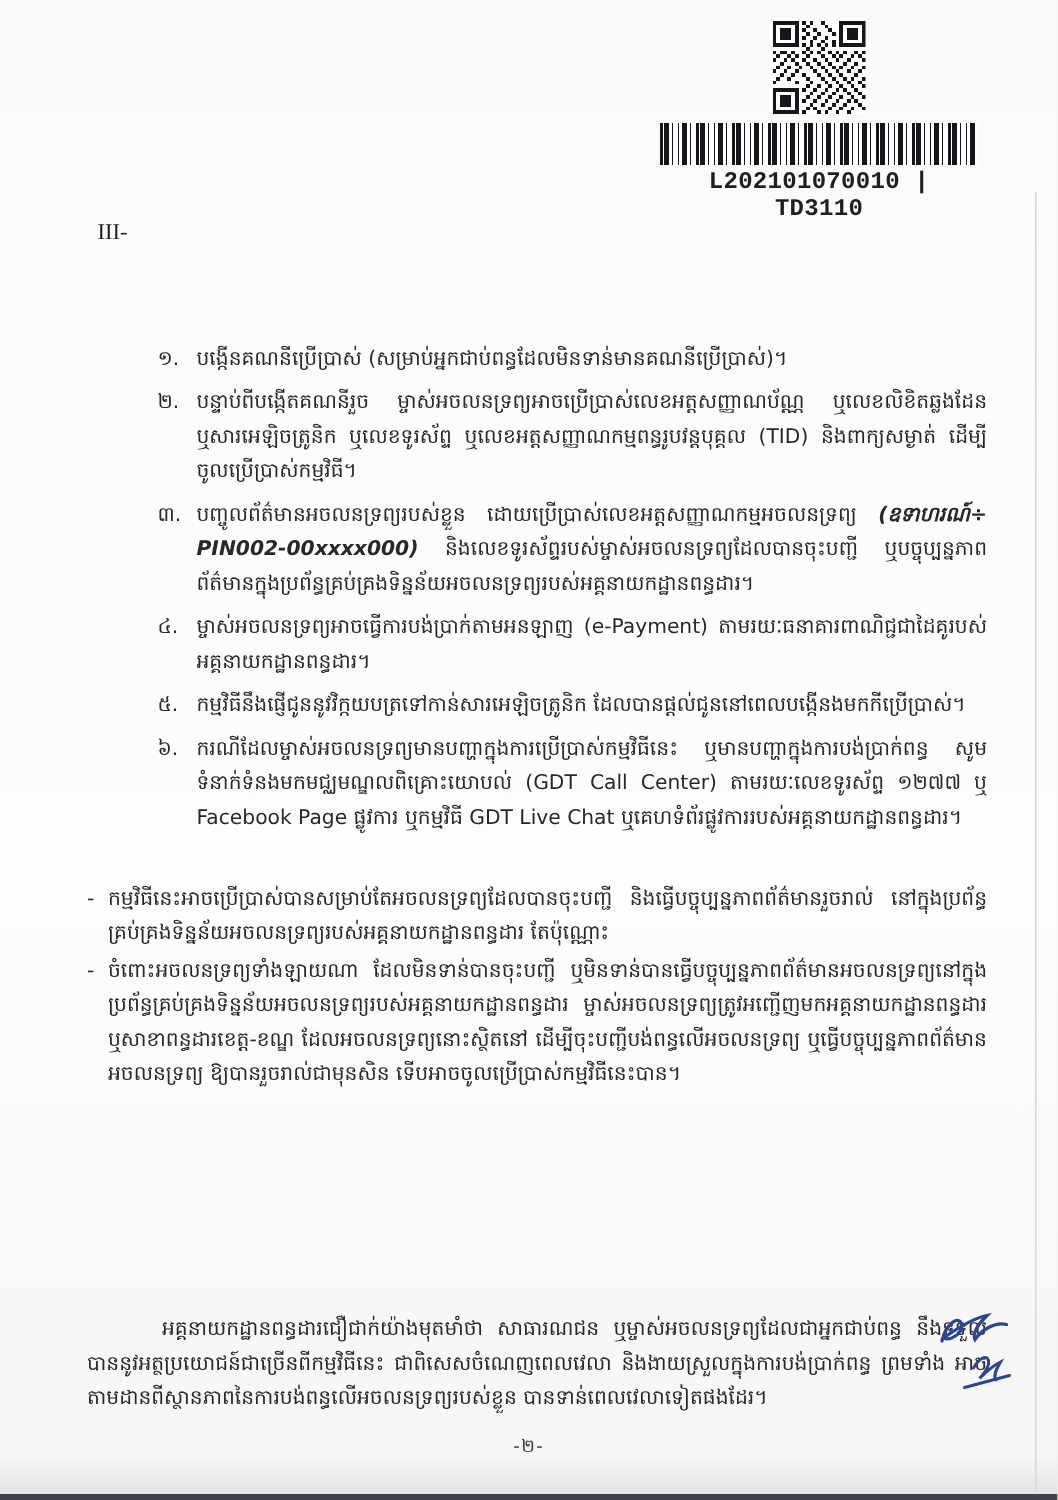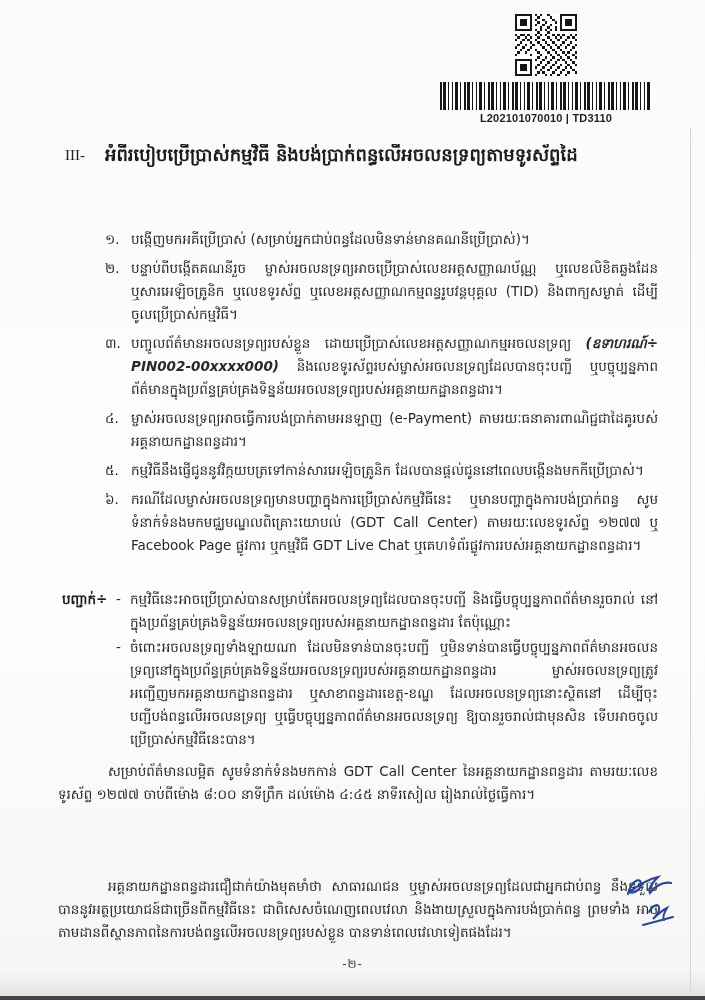--- a/index.html
+++ b/index.html
@@ -7,25 +7,25 @@
   .page{position:relative;width:705px;height:1000px;overflow:hidden;color:#262626;
         background:linear-gradient(180deg,#fafaf9 0%,#fdfdfc 60%,#f6f6f4 97%,#e2e2e0 100%);}
   .bottom-edge{position:absolute;left:0;bottom:0;width:705px;height:4px;background:#43434b;}
   .right-scanline{position:absolute;top:128px;bottom:6px;left:690px;width:1px;background:#d6d6d3;}
 
   
   .codes{position:absolute;left:440px;top:12px;width:212px;text-align:center;}
   .qr{width:62px;height:62px;margin:2px auto 6px auto;display:block;}
   .barcode{width:212px;height:28px;margin:0 auto;
     background:repeating-linear-gradient(90deg,#15151a 0 2px,#fff 2px 3px,#15151a 3px 6px,#fff 6px 8px,#15151a 8px 9px,#fff 9px 12px,#15151a 12px 13px,#fff 13px 15px,#15151a 15px 18px,#fff 18px 20px,#15151a 20px 21px,#fff 21px 24px);}
-  .code-label{margin-top:2px;font-family:Liberation Sans, sans-serif;font-size:11px;font-weight:700;color:#1e1e24;letter-spacing:.2px;}
+  .code-label{margin-top:2px;font-family:Liberation Mono, monospace;font-size:16px;font-weight:700;color:#1e1e24;letter-spacing:.2px;}
 
   
   .khm{font-size:13.5px;line-height:23px;text-align:justify;color:#28282c;}
-  .abs{position:absolute;left:58px;width:600px;overflow:hidden;}
+  .abs{position:absolute;left:58px;width:600px;overflow:hidden;flex-direction:column;}
 
   .heading-row{top:144px;display:flex;align-items:flex-start;max-height:30px;}
   .roman{font-family:"Liberation Serif",serif;font-size:15px;font-weight:400;width:47px;flex:0 0 47px;padding-left:7px;box-sizing:border-box;color:#1e1e22;}
   .doc-title{font-weight:700;font-size:18px;line-height:22px;color:#1d1d21;text-align:center;}
 
   .intro{top:186px;margin:0;padding-left:47px;box-sizing:border-box;max-height:26px;}
 
   .items{top:228px;list-style:none;margin:0;padding:0 0 0 47px;box-sizing:border-box;max-height:336px;}
   .items li{display:flex;margin-bottom:6px;overflow:hidden;}
   .items .num{flex:0 0 26px;width:26px;}
@@ -65,21 +65,21 @@
 
   <div class="abs heading-row khm">
     <span class="roman">III-</span>
     <span class="doc-title">អំពីរបៀបប្រើប្រាស់កម្មវិធី និងបង់ប្រាក់ពន្ធលើអចលនទ្រព្យតាមទូរស័ព្ទដៃ</span>
   </div>
 
 
   <ol class="abs items khm">
     <li class="li-1">
       <span class="num">១.</span>
-      <span class="txt">បង្កើញមកអគីប្រើប្រាស់ (សម្រាប់អ្នកជាប់ពន្ធដែលមិនទាន់មានគណនីប្រើប្រាស់)។</span>
+      <span class="txt">បង្កើនគណនីប្រើប្រាស់ (សម្រាប់អ្នកជាប់ពន្ធដែលមិនទាន់មានគណនីប្រើប្រាស់)។</span>
     </li>
     <li class="li-2">
       <span class="num">២.</span>
       <span class="txt">បន្ទាប់ពីបង្កើតគណនីរួច ម្ចាស់អចលនទ្រព្យអាចប្រើប្រាស់លេខអត្តសញ្ញាណប័ណ្ណ ឬលេខលិខិតឆ្លងដែន ឬសារអេឡិចត្រូនិក ឬលេខទូរស័ព្ទ ឬលេខអត្តសញ្ញាណកម្មពន្ធរូបវន្តបុគ្គល (TID) និងពាក្យសម្ងាត់ ដើម្បីចូលប្រើប្រាស់កម្មវិធី។</span>
     </li>
     <li class="li-3">
       <span class="num">៣.</span>
       <span class="txt"><span>បញ្ចូលព័ត៌មានអចលនទ្រព្យរបស់ខ្លួន ដោយប្រើប្រាស់លេខអត្តសញ្ញាណកម្មអចលនទ្រព្យ </span><span class="em-bi">(ឧទាហរណ៍÷ PIN002-00xxxx000)</span><span> និងលេខទូរស័ព្ទរបស់ម្ចាស់អចលនទ្រព្យដែលបានចុះបញ្ជី ឬបច្ចុប្បន្នភាពព័ត៌មានក្នុងប្រព័ន្ធគ្រប់គ្រងទិន្នន័យអចលនទ្រព្យរបស់អគ្គនាយកដ្ឋានពន្ធដារ។</span></span>
     </li>
     <li class="li-4">
@@ -90,34 +90,32 @@
       <span class="num">៥.</span>
       <span class="txt">កម្មវិធីនឹងផ្ញើជូននូវវិក្កយបត្រទៅកាន់សារអេឡិចត្រូនិក ដែលបានផ្តល់ជូននៅពេលបង្កើនងមកកីប្រើប្រាស់។</span>
     </li>
     <li class="li-6">
       <span class="num">៦.</span>
       <span class="txt">ករណីដែលម្ចាស់អចលនទ្រព្យមានបញ្ហាក្នុងការប្រើប្រាស់កម្មវិធីនេះ ឬមានបញ្ហាក្នុងការបង់ប្រាក់ពន្ធ សូមទំនាក់ទំនងមកមជ្ឈមណ្ឌលពិគ្រោះយោបល់ (GDT Call Center) តាមរយៈលេខទូរស័ព្ទ ១២៧៧ ឬ Facebook Page ផ្លូវការ ឬកម្មវិធី GDT Live Chat ឬគេហទំព័រផ្លូវការរបស់អគ្គនាយកដ្ឋានពន្ធដារ។</span>
     </li>
   </ol>
 
   <div class="abs note khm">
-    <span class="note-label">បញ្ជាក់÷</span>
     <div class="note-bullets">
       <div class="bullet bullet-1">
         <span class="dash">-</span>
         <span>កម្មវិធីនេះអាចប្រើប្រាស់បានសម្រាប់តែអចលនទ្រព្យដែលបានចុះបញ្ជី និងធ្វើបច្ចុប្បន្នភាពព័ត៌មានរួចរាល់ នៅក្នុងប្រព័ន្ធគ្រប់គ្រងទិន្នន័យអចលនទ្រព្យរបស់អគ្គនាយកដ្ឋានពន្ធដារ តែប៉ុណ្ណោះ</span>
       </div>
       <div class="bullet bullet-2">
         <span class="dash">-</span>
         <span>ចំពោះអចលនទ្រព្យទាំងឡាយណា ដែលមិនទាន់បានចុះបញ្ជី ឬមិនទាន់បានធ្វើបច្ចុប្បន្នភាពព័ត៌មានអចលនទ្រព្យនៅក្នុងប្រព័ន្ធគ្រប់គ្រងទិន្នន័យអចលនទ្រព្យរបស់អគ្គនាយកដ្ឋានពន្ធដារ ម្ចាស់អចលនទ្រព្យត្រូវអញ្ជើញមកអគ្គនាយកដ្ឋានពន្ធដារ ឬសាខាពន្ធដារខេត្ត-ខណ្ឌ ដែលអចលនទ្រព្យនោះស្ថិតនៅ ដើម្បីចុះបញ្ជីបង់ពន្ធលើអចលនទ្រព្យ ឬធ្វើបច្ចុប្បន្នភាពព័ត៌មានអចលនទ្រព្យ ឱ្យបានរួចរាល់ជាមុនសិន ទើបអាចចូលប្រើប្រាស់កម្មវិធីនេះបាន។</span>
       </div>
     </div>
   </div>
 
-  <p class="abs para contact khm">សម្រាប់ព័ត៌មានលម្អិត សូមទំនាក់ទំនងមកកាន់ GDT Call Center នៃអគ្គនាយកដ្ឋានពន្ធដារ តាមរយៈលេខទូរស័ព្ទ ១២៧៧ ចាប់ពីម៉ោង ៨:០០ នាទីព្រឹក ដល់ម៉ោង ៤:៤៥ នាទីរសៀល រៀងរាល់ថ្ងៃធ្វើការ។</p>
 
   <p class="abs para closing khm">អគ្គនាយកដ្ឋានពន្ធដារជឿជាក់យ៉ាងមុតមាំថា សាធារណជន ឬម្ចាស់អចលនទ្រព្យដែលជាអ្នកជាប់ពន្ធ នឹងទទួលបាននូវអត្ថប្រយោជន៍ជាច្រើនពីកម្មវិធីនេះ ជាពិសេសចំណេញពេលវេលា និងងាយស្រួលក្នុងការបង់ប្រាក់ពន្ធ ព្រមទាំង អាចតាមដានពីស្ថានភាពនៃការបង់ពន្ធលើអចលនទ្រព្យរបស់ខ្លួន បានទាន់ពេលវេលាទៀតផងដែរ។</p>
 
   <svg class="signature" viewBox="0 0 78 78" fill="none">
     <path d="M16 26 C19 13, 28 9, 29 15 C30 21, 22 26, 17 24 C24 19, 36 11, 46 9 C40 15, 36 21, 38 25 C42 19, 51 13, 59 15" stroke="#2a4699" stroke-width="2.2" stroke-linecap="round"></path>
     <path d="M37 44 C41 37, 46 35, 47 39 C48 43, 43 49, 41 51 C45 47, 51 42, 55 40 C52 45, 50 49, 52 52" stroke="#2a4699" stroke-width="2" stroke-linecap="round"></path>
     <path d="M31 57 L61 49" stroke="#2a4699" stroke-width="2" stroke-linecap="round"></path>
   </svg>
 
   <div class="footer-page">-២-</div>

